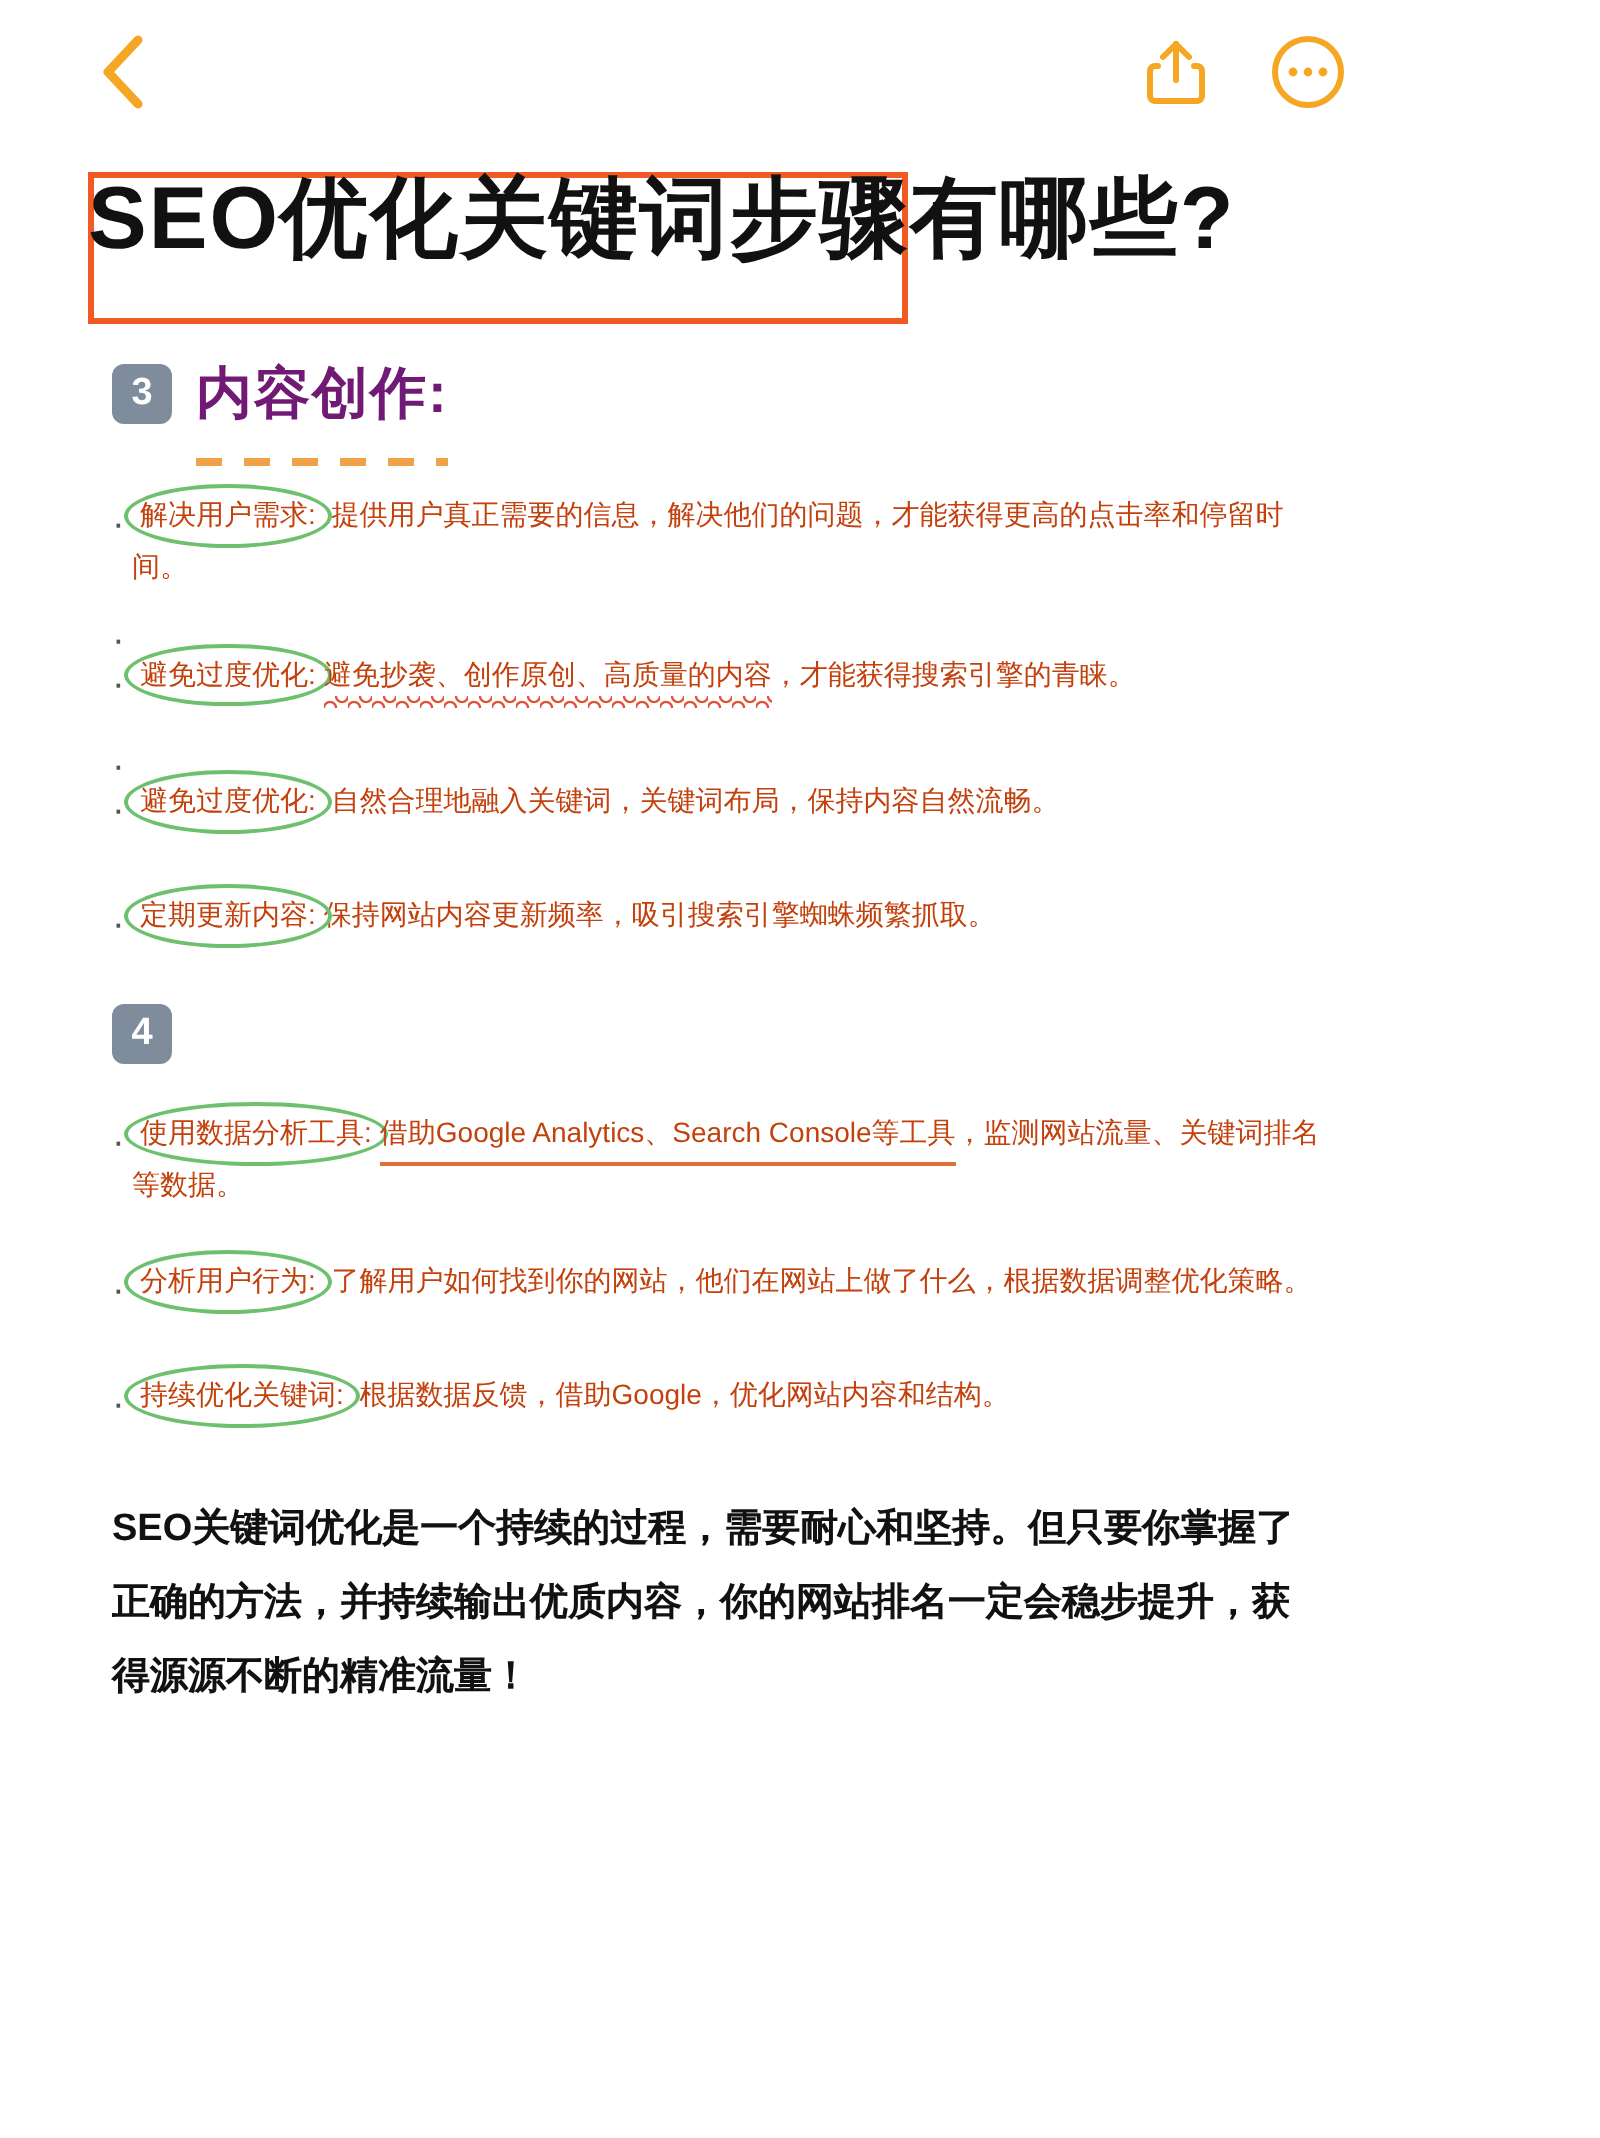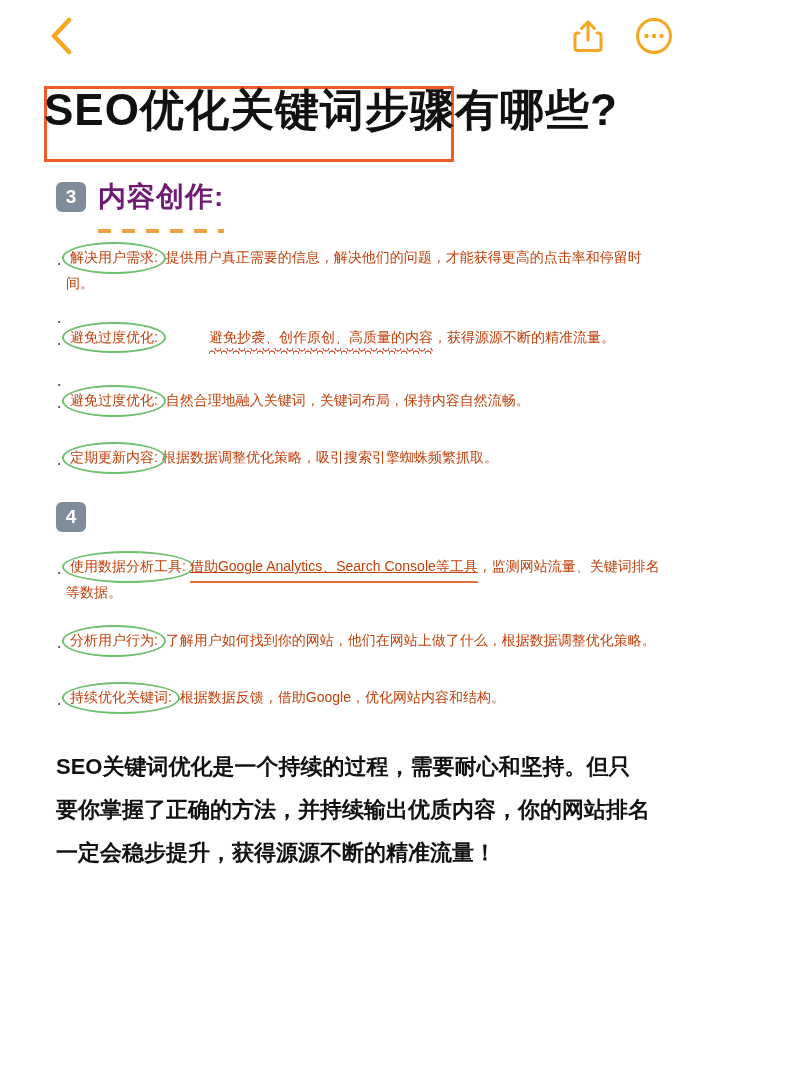--- a/index.html
+++ b/index.html
@@ -150,50 +150,48 @@
     left: -4px; right: -4px;
     top: -3px; bottom: -3px;
     border: 2.4px solid #6ec06e;
     border-radius: 50%;
     pointer-events: none;
   }
   
   .wavy {
     position: relative;
     display: inline-block;
-    margin-left: 47px;
   }
   .wavy .wave {
     position: absolute;
     left: 0; right: 0;
     bottom: -4px;
     height: 6px;
     background-image:
       radial-gradient(circle at 3px 6px, transparent 2.2px, #e0543a 2.6px, #e0543a 3.4px, transparent 3.8px),
       radial-gradient(circle at 9px 0px, transparent 2.2px, #e0543a 2.6px, #e0543a 3.4px, transparent 3.8px);
     background-size: 12px 6px;
     background-repeat: repeat-x;
   }
   
   .uline {
     position: relative;
     display: inline-block;
-    text-decoration: underline;
   }
   .uline .ul {
     position: absolute;
     left: 0; right: 0;
     bottom: -3px;
     height: 2.4px;
     background: #e0703a;
   }
 
   .conclusion {
     margin: 26px 12px 0 12px;
-    font-size: 22px;
+    font-size: 19px;
     font-weight: bold;
     line-height: 1.95;
     color: #111;
   }
 </style>
 </head>
 <body>
 
 <div class="page">
 
@@ -240,32 +238,32 @@
     <div class="bullets">
 
       <div class="bullet">
         <span class="dot">·</span>
         <span class="btext"><span class="lead"><span class="ellipse"></span><span>解决用户需求:</span></span><span> 提供用户真正需要的信息，解决他们的问题，才能获得更高的点击率和停留时间。</span></span>
       </div>
       <div class="empty-bullet">·</div>
 
       <div class="bullet">
         <span class="dot">·</span>
-        <span class="btext"><span class="lead"><span class="ellipse"></span><span>避免过度优化:</span></span><span class="wavy"><span class="wave"></span><span>避免抄袭、创作原创、高质量的内容</span></span><span>，获得源源不断的精准流量。</span></span>
+        <span class="btext"><span class="lead"><span class="ellipse"></span><span>避免过度优化:</span></span><span class="wavy"><span class="wave"></span><span>避免抄袭、创作原创、高质量的内容</span></span><span>，才能获得搜索引擎的青睐。</span></span>
       </div>
       <div class="empty-bullet">·</div>
 
       <div class="bullet gap">
         <span class="dot">·</span>
         <span class="btext"><span class="lead"><span class="ellipse"></span><span>避免过度优化:</span></span><span> 自然合理地融入关键词，关键词布局，保持内容自然流畅。</span></span>
       </div>
 
       <div class="bullet gap">
         <span class="dot">·</span>
-        <span class="btext"><span class="lead"><span class="ellipse"></span><span>定期更新内容:</span></span><span>根据数据调整优化策略，吸引搜索引擎蜘蛛频繁抓取。</span></span>
+        <span class="btext"><span class="lead"><span class="ellipse"></span><span>定期更新内容:</span></span><span>保持网站内容更新频率，吸引搜索引擎蜘蛛频繁抓取。</span></span>
       </div>
     </div>
 
     <div class="section-head">
       <div class="num-badge">4</div>
       <div class="section-title">
         <span class="dash-under"></span>
       </div>
     </div>
 

